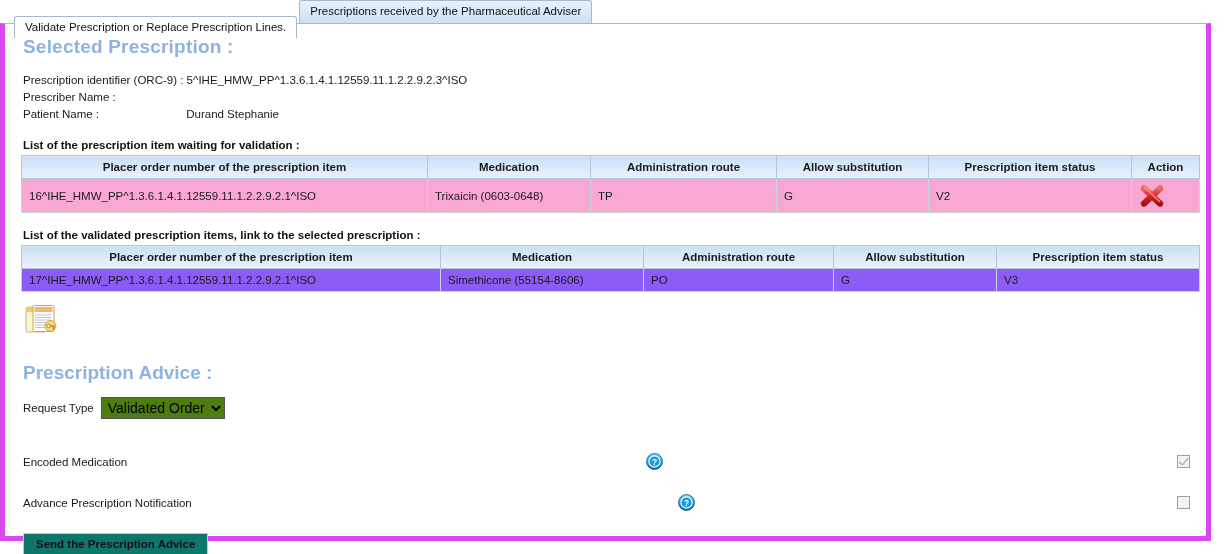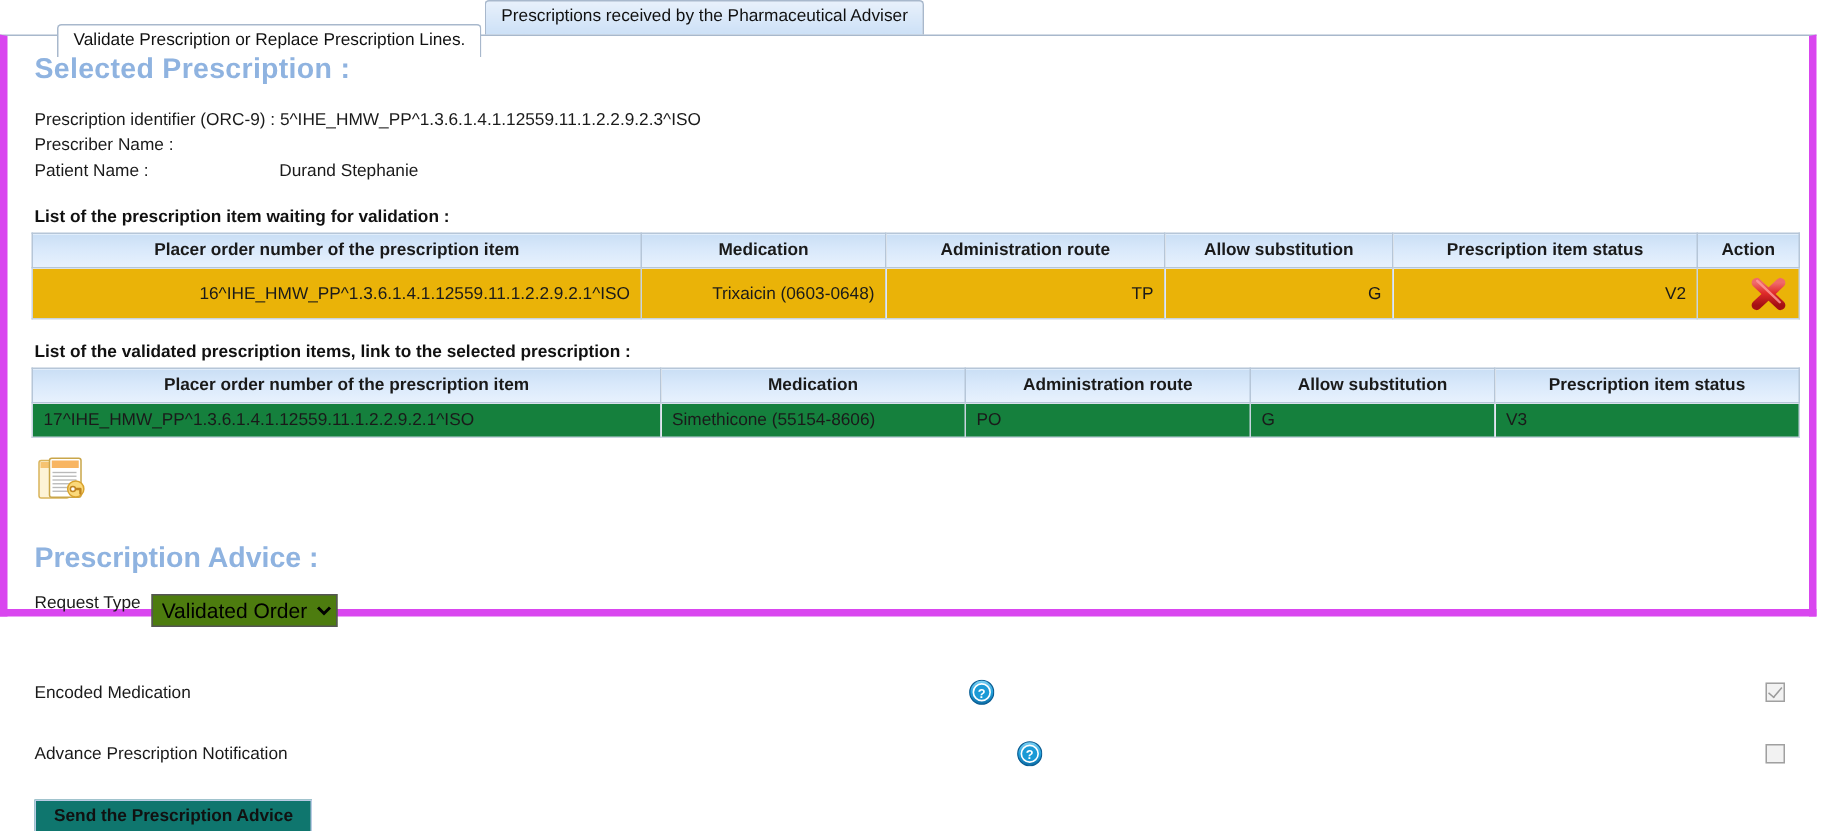--- a/index.html
+++ b/index.html
@@ -39,34 +39,33 @@
     position: relative;
     cursor: pointer;
     white-space: nowrap;
   }
   .tab.active {
     background: #ffffff;
     z-index: 3;
     margin-bottom: -1px;
     height: 22px;
     line-height: 21px;
-    margin-left: 24px;
   }
   .tab.inactive {
     background: linear-gradient(to bottom, #e8f1fb 0%, #cfe2f7 55%, #c3daf3 100%);
     margin-left: 2px;
   }
 
   
   .panel {
     position: absolute;
     left: 0px;
     top: 23px;
     width: 1211px;
-    height: 388px;
+    height: 518px;
     border: 5px solid #d946ef;
     border-top: 1px solid #a8b8cc;
     background: #ffffff;
     box-sizing: border-box;
     padding: 0 16px;
   }
 
   h1.section-title {
     color: #8fb3e0;
     font-size: 19px;
@@ -117,22 +116,22 @@
   table.grid td {
     border: 1px solid #c8d4e0;
     font-size: 11.5px;
     color: #1a1a1a;
     height: 33px;
     padding: 0 7px;
     text-align: left;
     white-space: nowrap;
     overflow: hidden;
   }
-  table.grid.pending td { background: #eab308; text-align: right; }
-  table.grid.validated td { background: #15803d; height: 22px; }
+  table.grid.pending td { background: #f9a8d4; }
+  table.grid.validated td { background: #8b5cf6; height: 22px; }
   td.center { text-align: center; padding: 0; }
 
   
   .x-icon {
     display: inline-block;
     width: 26px;
     height: 24px;
     vertical-align: middle;
     cursor: pointer;
   }
@@ -149,21 +148,21 @@
   
   h1.advice-title {
     color: #8fb3e0;
     font-size: 19px;
     font-weight: bold;
     margin: 26px 0 12px 2px;
   }
   .field-row {
     margin: 0 0 0 2px;
     display: flex;
-    align-items: flex-start;
+    align-items: center;
     height: 24px;
   }
   .field-label {
     font-size: 11.5px;
     color: #1a1a1a;
     margin-right: 7px;
   }
   select.req-type {
     font-family: "Liberation Sans", sans-serif;
     font-size: 14px;

